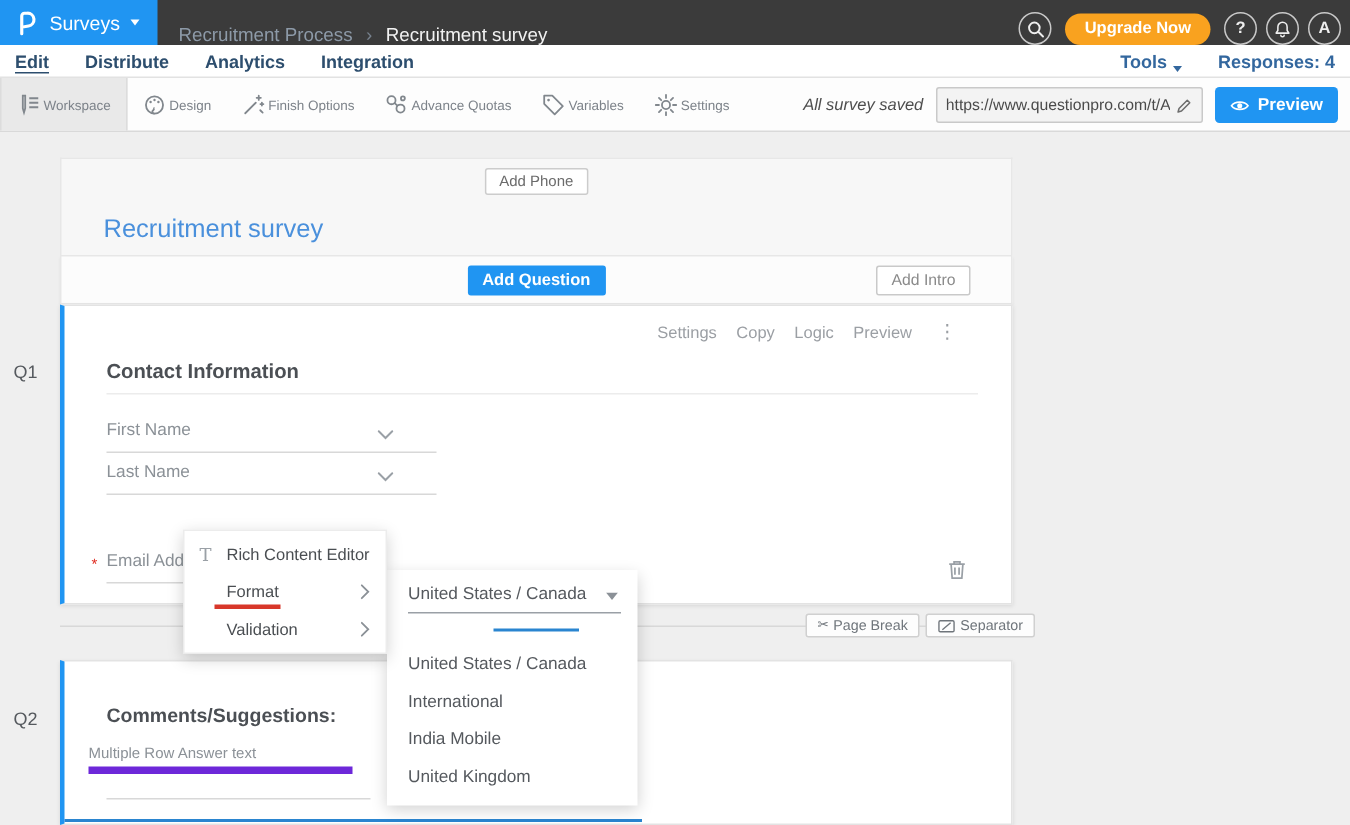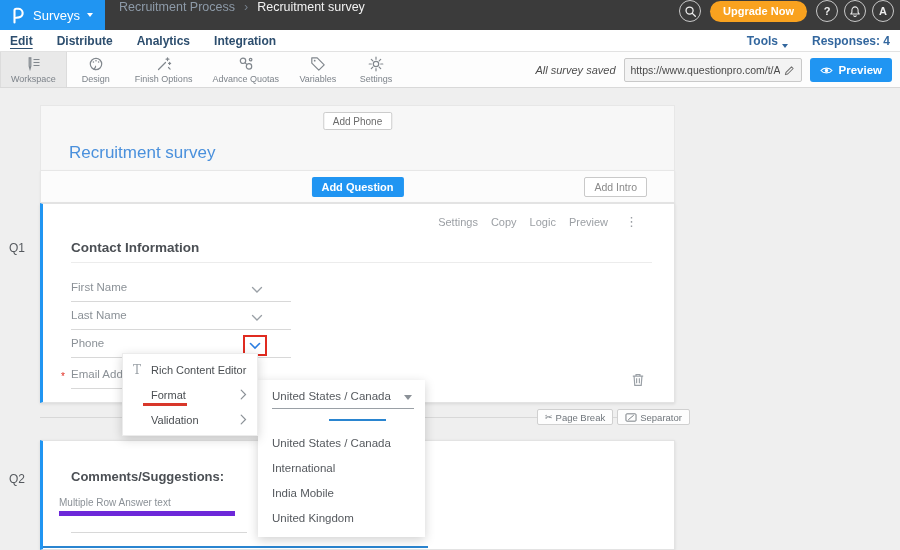--- a/index.html
+++ b/index.html
@@ -2,21 +2,21 @@
 <html><head>
 <meta charset="utf-8">
 <style>
   *{margin:0;padding:0;box-sizing:border-box}
   html,body{width:900px;height:550px;overflow:hidden;background:#efefef;
     font-family:"Liberation Sans","DejaVu Sans",sans-serif;}
   .app{position:relative;width:900px;height:550px}
   svg{display:block}
 
   
-  .topbar{position:absolute;top:0;left:0;width:900px;height:30px;background:#3b3b3b;display:flex;align-items:flex-start}
+  .topbar{position:absolute;top:0;left:0;width:900px;height:30px;background:#3b3b3b;display:flex;align-items:flex-end}
   .logo-area{width:105px;height:30px;background:#2095f2;display:flex;align-items:center;gap:7px;padding:0 9px;color:#fff;cursor:pointer}
   .product-label{font-size:13px;color:#fff}
   .caret{width:0;height:0;border-left:3.5px solid transparent;border-right:3.5px solid transparent;border-top:4.5px solid currentColor}
   .breadcrumb{margin-left:14px;display:flex;gap:9px;font-size:12.5px;align-items:center}
   .bc-parent{color:#8d9aa8}
   .bc-sep{color:#77828e}
   .bc-current{color:#f2f2f2}
   .topbar-right{margin-left:auto;display:flex;align-items:center;gap:6px;padding-right:6px}
   .circle-btn{width:22px;height:22px;border:1.5px solid #c9c9c9;border-radius:50%;color:#eee;display:flex;align-items:center;justify-content:center;font-size:11px;font-weight:700;cursor:pointer}
   .upgrade-btn{height:21px;padding:0 13px;border-radius:11px;background:#f9a21f;color:#fff;font-size:11px;font-weight:700;display:flex;align-items:center;margin:0 3px;cursor:pointer}
@@ -24,21 +24,21 @@
   
   .navrow{position:absolute;top:30px;left:0;width:900px;height:22px;background:#fff;border-bottom:1px solid #e2e2e2;display:flex;align-items:center;padding:0 10px;gap:24px;font-size:12px;color:#2d4e6e;font-weight:600}
   .tab{cursor:pointer}
   .tab.active{font-weight:700;text-decoration:underline;text-underline-offset:3px}
   .nav-right{margin-left:auto;display:flex;gap:24px;align-items:center;color:#33679e;font-size:12px}
   .tools{display:flex;align-items:flex-end;gap:4px;cursor:pointer}
   .responses{cursor:pointer}
 
   
   .toolbar{position:absolute;top:52px;left:0;width:900px;height:36px;background:#fdfdfd;border-bottom:1px solid #d9d9d9;display:flex;align-items:stretch}
-  .tb-item{display:flex;flex-direction:column;align-items:center;justify-content:center;gap:2px;padding:0 10px;min-width:58px;color:#81878d;cursor:pointer}
+  .tb-item{display:flex;flex-direction:row;align-items:center;justify-content:center;gap:2px;padding:0 10px;min-width:58px;color:#81878d;cursor:pointer}
   .tb-item.active{background:#e9e9e9;border-left:1px solid #dcdcdc;border-right:1px solid #dcdcdc}
   .tb-label{font-size:9px;color:#7d838a;white-space:nowrap}
   .tb-right{position:absolute;right:8px;top:0;height:36px;display:flex;align-items:center;gap:8px}
   .saved{font-style:italic;font-size:11px;color:#4e4e4e}
   .url-box{width:178px;height:24px;background:#f3f3f3;border:1px solid #c9c9c9;border-radius:2px;display:flex;align-items:center;padding:0 6px;gap:4px}
   .url-text{flex:1;font-size:10.5px;color:#4a4a4a;white-space:nowrap;overflow:hidden}
   .url-edit{color:#6d6d6d;cursor:pointer}
   .preview-btn{height:24px;padding:0 10px;background:#2095f2;border-radius:3px;color:#fff;font-size:11.5px;font-weight:700;display:flex;align-items:center;gap:6px;cursor:pointer}
 
   
@@ -283,30 +283,20 @@
         </span>
       </div>
       <div class="field-row row-last">
         <span>Last Name</span>
         <span class="field-caret">
           <svg width="12" height="8" viewBox="0 0 12 8">
               <path d="M1.5 1.5L6 6l4.5-4.5" stroke="currentColor" stroke-width="1.3" fill="none" stroke-linecap="round"></path>
             </svg>
         </span>
       </div>
-      <div class="field-row row-phone">
-        <span>Phone</span>
-        <span class="red-box">
-          <span class="blue-caret">
-            <svg width="12" height="8" viewBox="0 0 12 8">
-                <path d="M1.5 1.5L6 6l4.5-4.5" stroke="currentColor" stroke-width="1.6" fill="none" stroke-linecap="round"></path>
-              </svg>
-          </span>
-        </span>
-      </div>
       <div class="field-row row-email">
         <span class="req">*</span>
         <span>Email Address</span>
       </div>
 
       <span class="q1-trash">
         <svg width="14" height="15" viewBox="0 0 12 13" stroke="currentColor" stroke-width="1" fill="none">
             <path d="M1.5 3.6h9M2.6 3.6l.6 8h5.6l.6-8M4.3 3.6V2.2h3.4v1.4M4.8 5.5v4.2M7.2 5.5v4.2"></path>
           </svg>
       </span>

